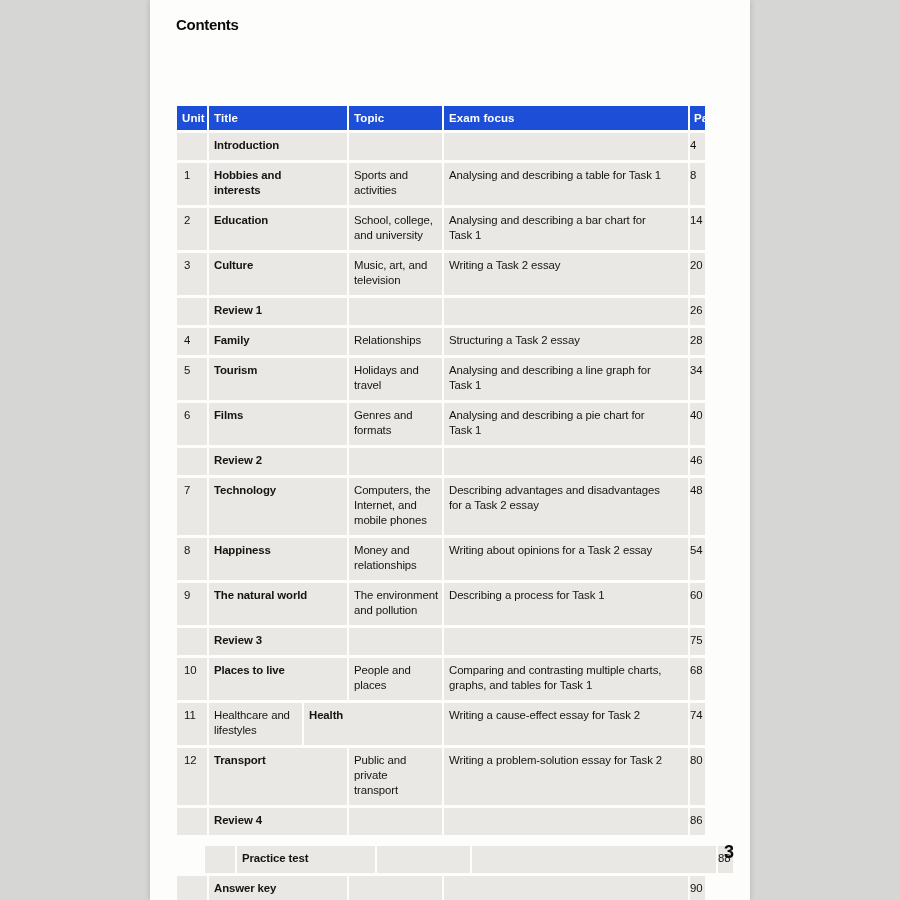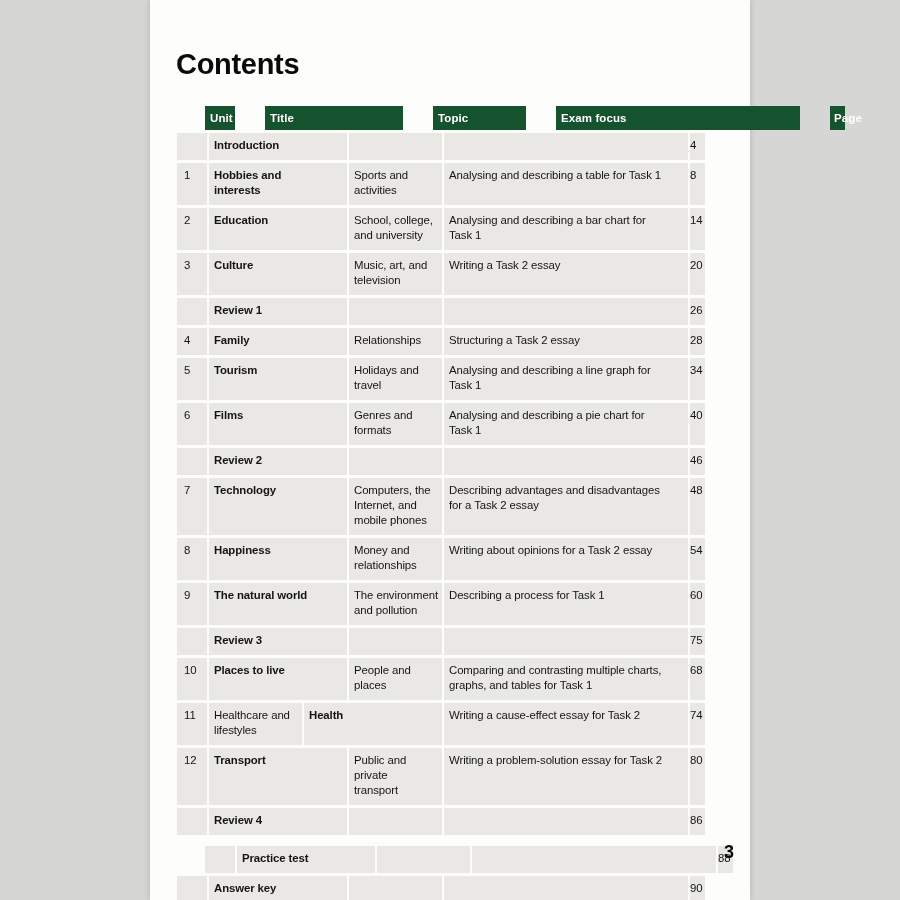--- a/index.html
+++ b/index.html
@@ -8,33 +8,33 @@
     background:#d6d6d5;
     font-family:"Liberation Sans", sans-serif;
     color:#141414;
   }
   .paper{
     position:absolute;left:150px;top:0;width:600px;height:900px;
     background:#fdfdfc;
     box-shadow:0 0 6px rgba(0,0,0,0.18);
   }
   .heading{
-    position:absolute;left:26px;top:48px;
-    font-size:29px;font-weight:bold;letter-spacing:-0.3px;color:#0a0a0a;
+    position:absolute;left:26px;top:16px;
+    font-size:15px;font-weight:bold;letter-spacing:-0.3px;color:#0a0a0a;
   }
   .toc{
     position:absolute;left:27px;top:106px;width:551px;
   }
   .hrow,.row{display:flex;column-gap:2px;}
   .hrow{margin-bottom:3px;}
   .hcell{
-    background:#14532d;color:#fff;
+    background:#1d4ed8;color:#fff;
     font-size:11.5px;font-weight:bold;
     height:24px;display:flex;align-items:center;
-    padding-left:5px;box-sizing:border-box;letter-spacing:0.1px;margin-left:28px;
+    padding-left:5px;box-sizing:border-box;letter-spacing:0.1px;
   }
   .row{margin-bottom:3px;}
   .row.gap-before{margin-top:11px;padding-left:28px;}
   .cell{
     background:#e9e8e5;
     font-size:11.4px;line-height:15px;
     padding:5px 2px 7px 5px;box-sizing:border-box;
     white-space:pre-line;letter-spacing:-0.1px;
   }
   .col-unit{width:30px;flex:none;}

